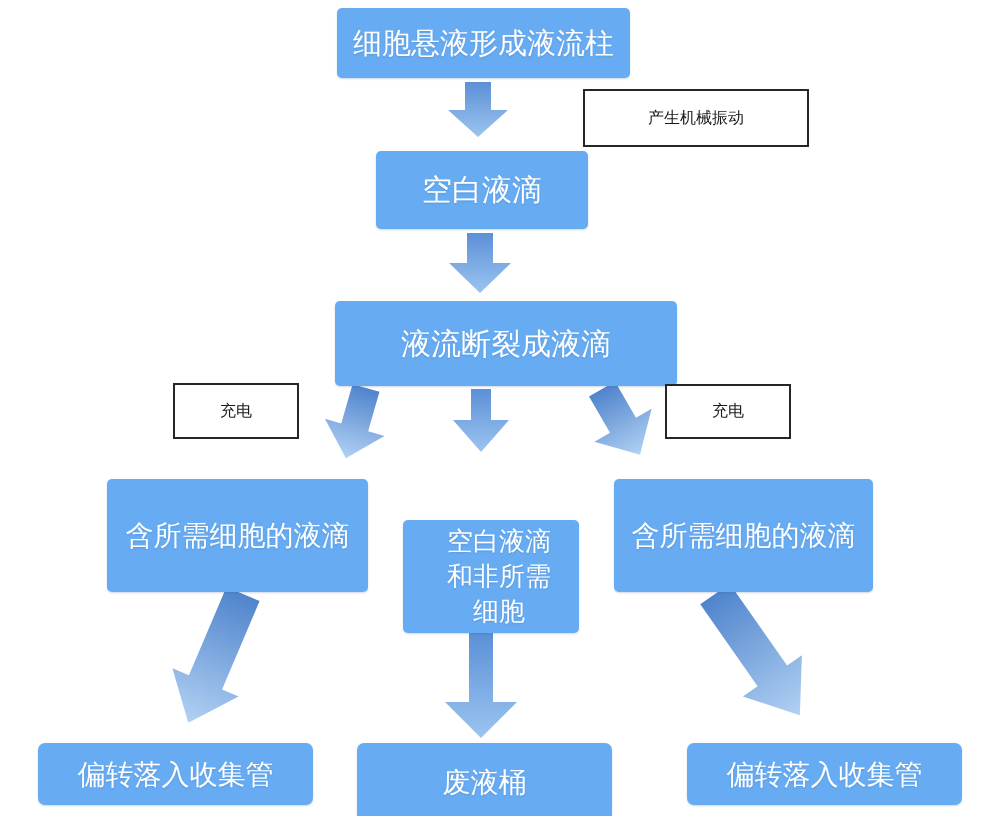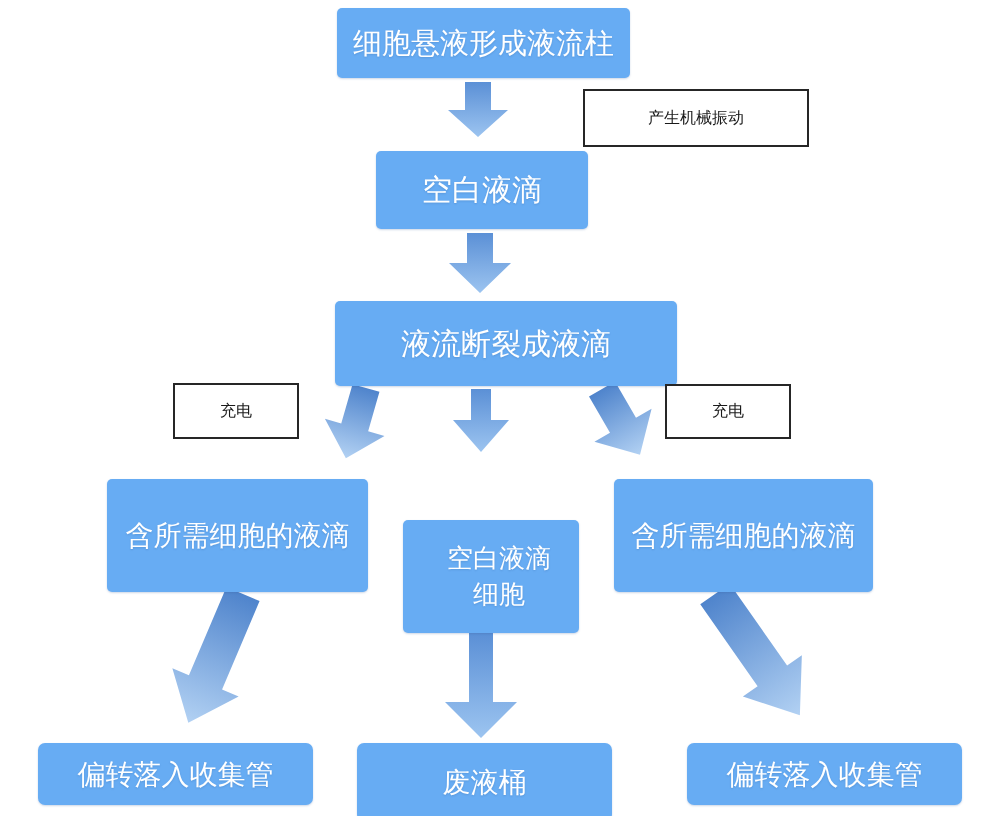--- a/index.html
+++ b/index.html
@@ -83,20 +83,21 @@
   <div class="node node-step1">细胞悬液形成液流柱</div>
 
   <div class="node node-step2">空白液滴</div>
 
   <div class="node node-step3">液流断裂成液滴</div>
 
   <div class="node node-mid-left">含所需细胞的液滴</div>
 
   <div class="node node-mid-center">
     <div>空白液滴</div>
+    <div>和非所需</div>
     <div>细胞</div>
   </div>
 
   <div class="node node-mid-right">含所需细胞的液滴</div>
 
   <div class="node node-bot-left">偏转落入收集管</div>
 
   <div class="node node-bot-center">废液桶</div>
 
   <div class="node node-bot-right">偏转落入收集管</div>

